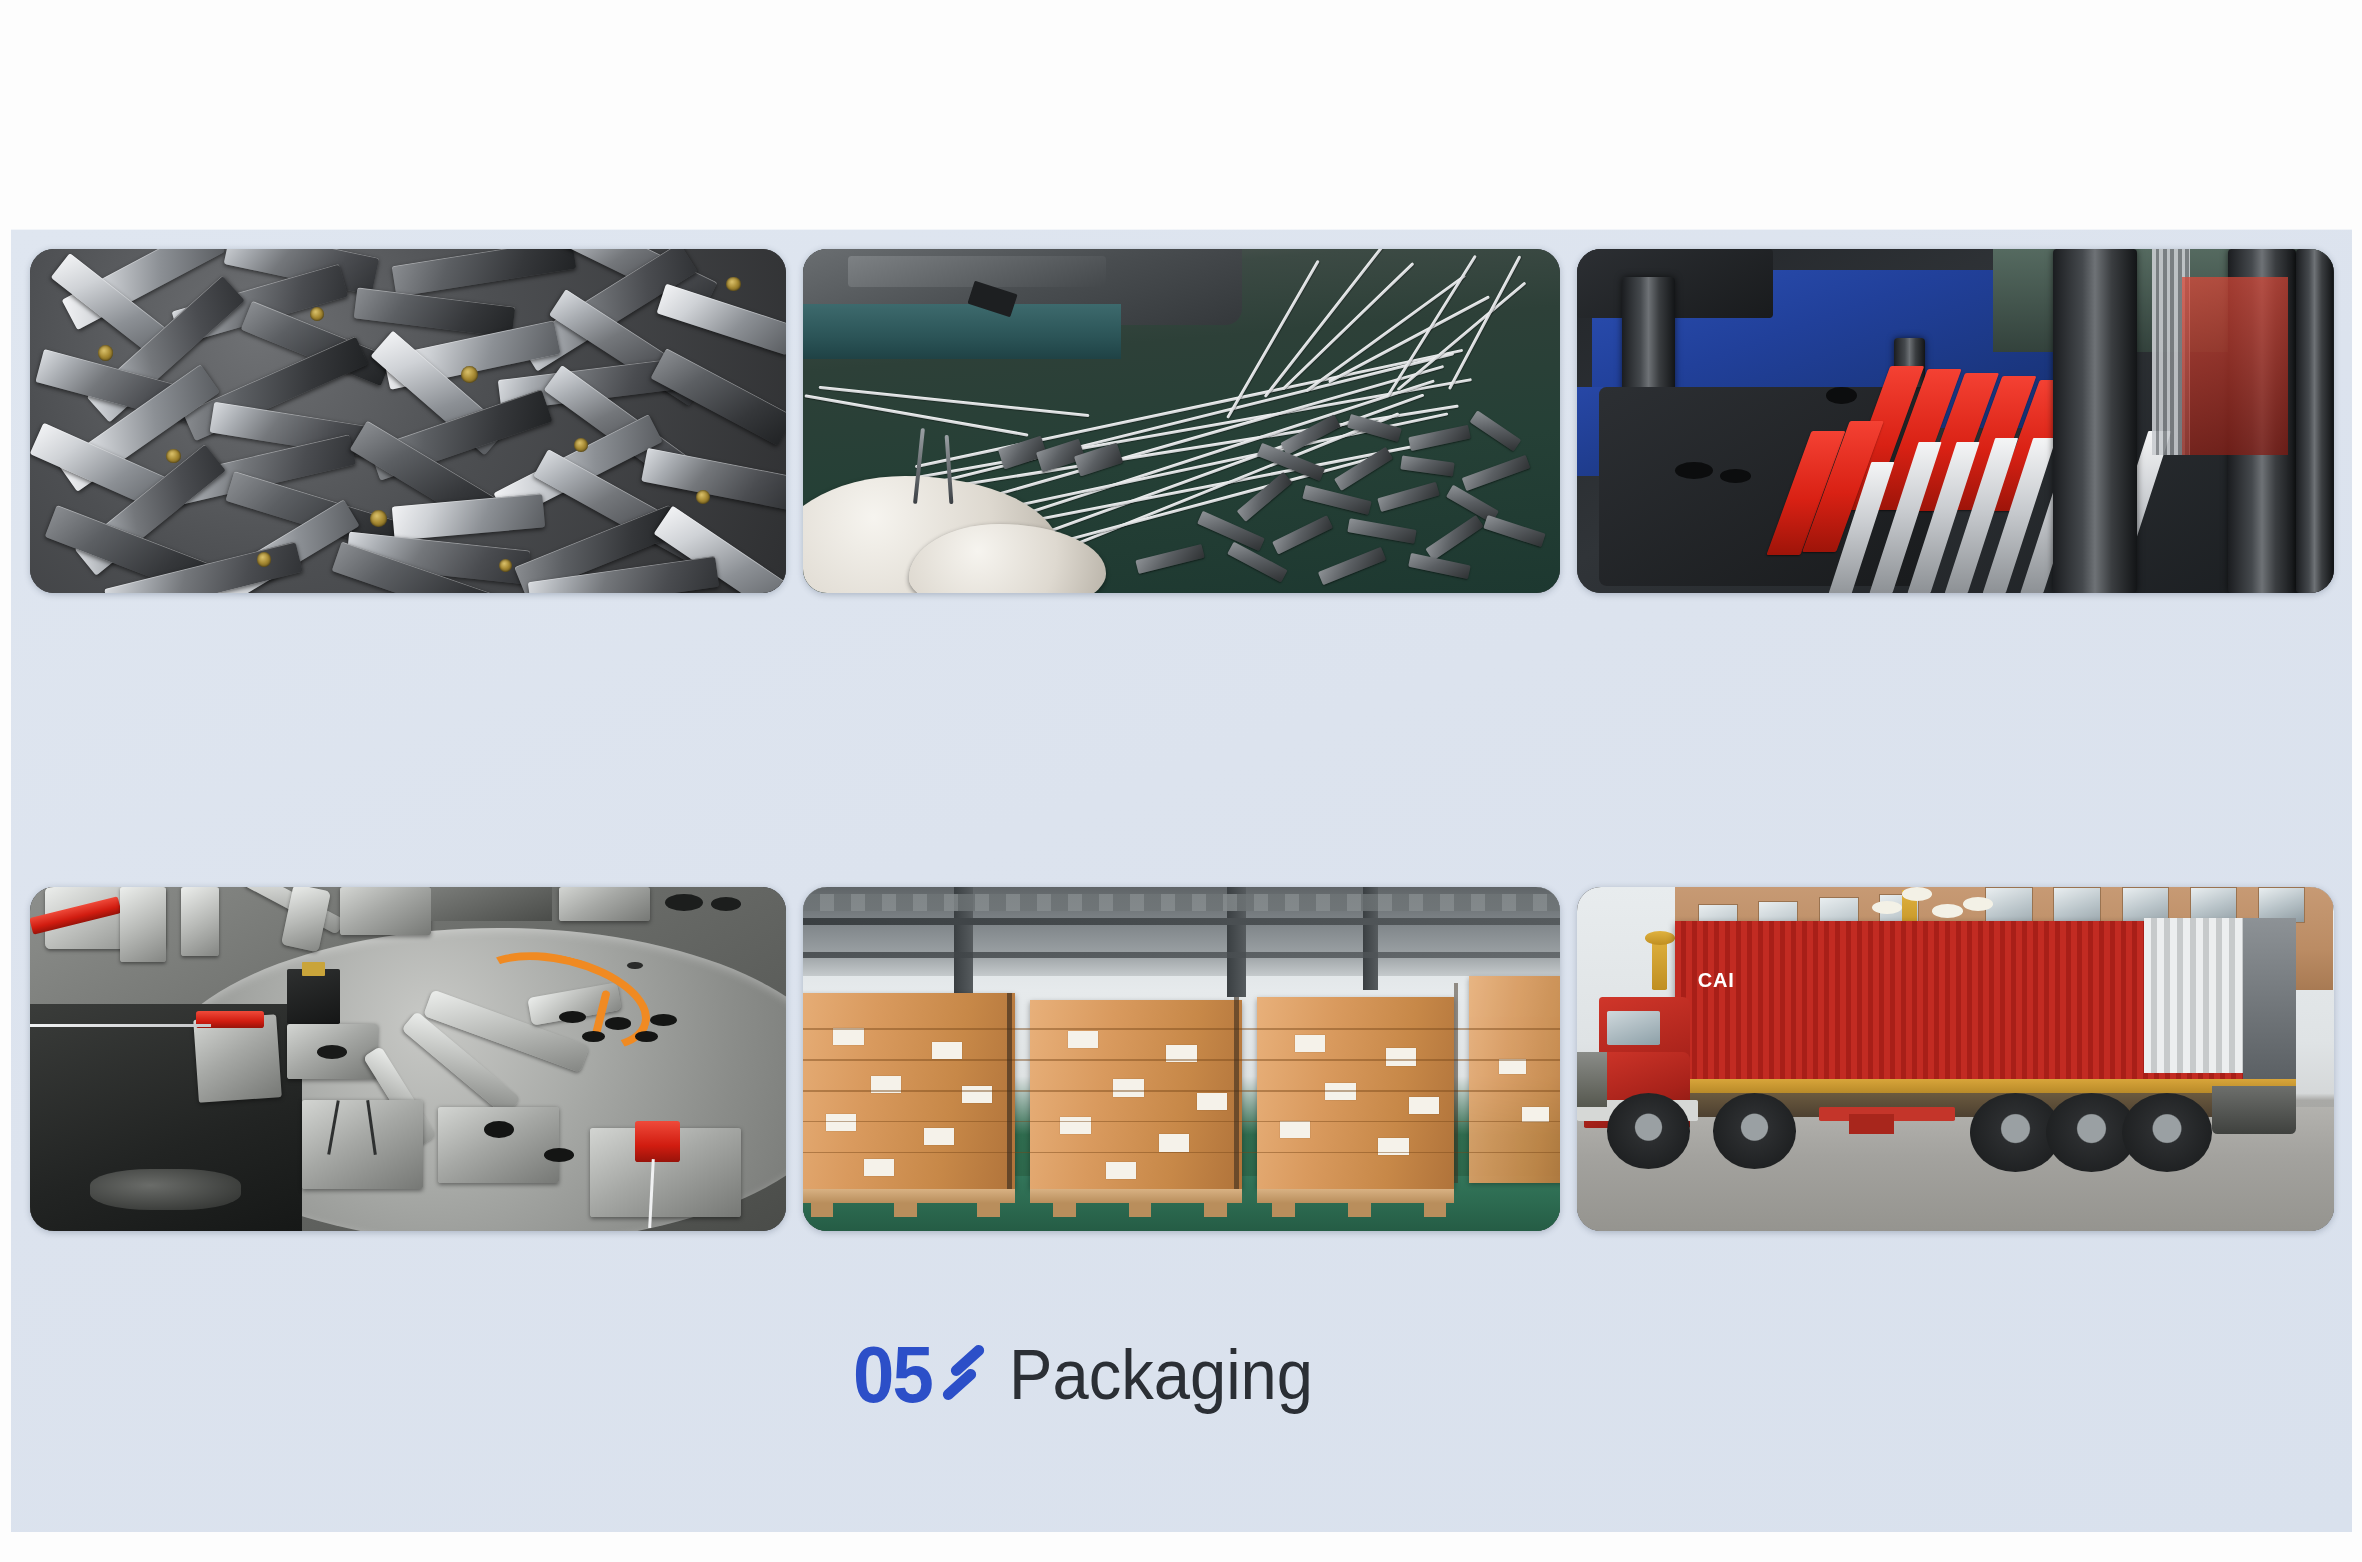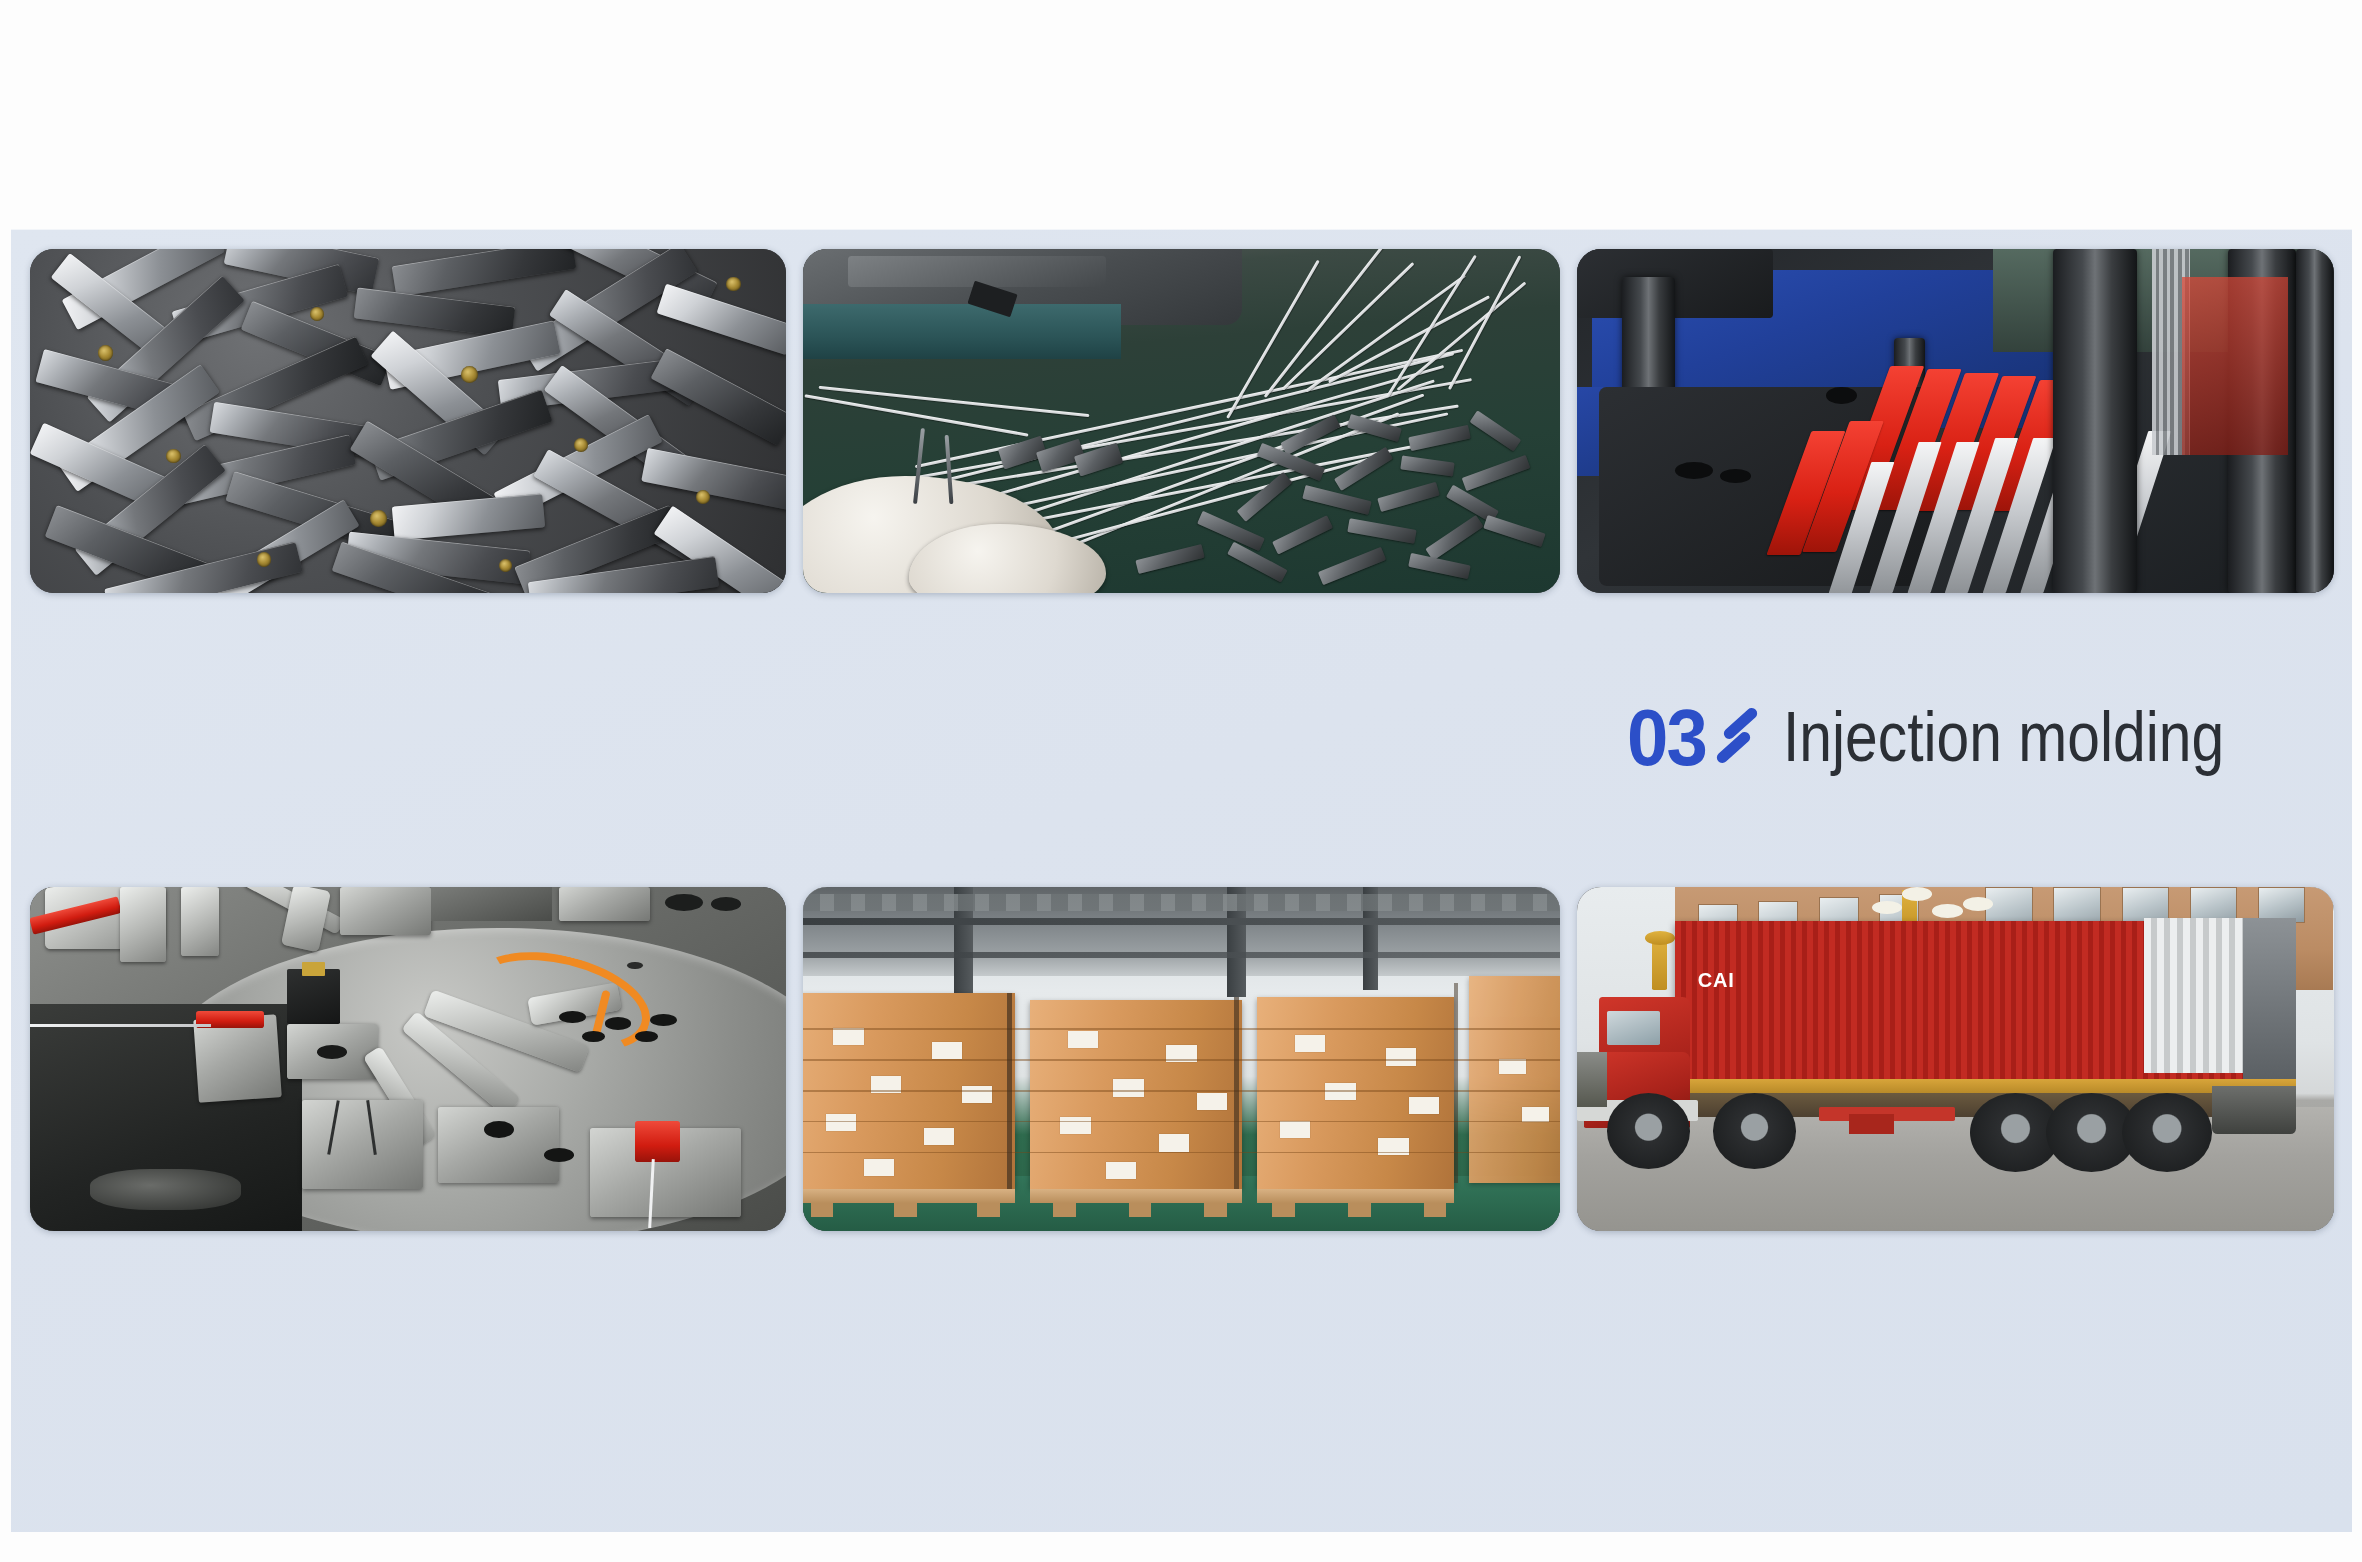--- a/index.html
+++ b/index.html
@@ -341,28 +341,20 @@
           <div class="p3-sil" style="left:67%;top:54%;width:3%;height:46%;transform:skewX(-18deg);"></div>
           <div class="p3-sil" style="left:72%;top:53%;width:3%;height:47%;transform:skewX(-18deg);"></div>
           <div class="p3-sil" style="left:36%;top:62%;width:3%;height:40%;transform:skewX(-18deg);"></div>
 
           <div class="p3-col" style="left:63%;top:0%;width:11%;height:100%;"></div>
           <div class="p3-rib" style="left:76%;top:0%;width:5%;height:60%;opacity:.9;"></div>
           <div class="p3-col" style="left:86%;top:0%;width:9%;height:100%;"></div>
           <div style="left:80%;top:8%;width:14%;height:52%;background:linear-gradient(160deg,#d84a3a 0%,#7e1a12 100%);opacity:.75;"></div>
           <div class="p3-col" style="left:95%;top:0%;width:5%;height:100%;"></div>
         </div>
-        <div class="cap">
-          <span class="num">03</span>
-          <span class="slashes">
-              <i></i>
-              <i></i>
-            </span>
-          <span class="lbl narrow">Injection molding</span>
-        </div>
       </div>
 
       <div class="cell">
         <div class="photo">
           <div class="p4-bg"></div>
           <div class="p4-disc"></div>
           <div class="p4-dark"></div>
 
           <div class="p4-arm" style="left:2%;top:0%;width:16%;height:18%;"></div>
           <div class="p4-red" style="left:0%;top:6%;width:12%;height:5%;transform:rotate(-14deg);"></div>
@@ -466,20 +458,28 @@
           <div class="p5-lbl" style="left:95%;top:64%;width:3.5%;height:4.5%;"></div>
 
           <div class="p5-line" style="top:41%;"></div>
           <div class="p5-line" style="top:50%;"></div>
           <div class="p5-line" style="top:59%;"></div>
           <div class="p5-line" style="top:68%;"></div>
           <div class="p5-line" style="top:77%;"></div>
           <div style="left:27%;top:31%;width:4.6px;height:57%;background:rgba(60,45,30,.65);"></div>
           <div style="left:57%;top:32%;width:4.6px;height:56%;background:rgba(60,45,30,.6);"></div>
           <div style="left:86%;top:28%;width:3.7px;height:58%;background:rgba(60,45,30,.5);"></div>
+        </div>
+        <div class="cap">
+          <span class="num">05</span>
+          <span class="slashes">
+              <i></i>
+              <i></i>
+            </span>
+          <span class="lbl">Packaging</span>
         </div>
       </div>
 
       <div class="cell">
         <div class="photo">
           <div class="p6-sky"></div>
           <div class="p6-bld"></div>
           <div class="p6-win" style="left:16%;top:5%;width:5%;height:16%;"></div>
           <div class="p6-win" style="left:24%;top:4%;width:5%;height:17%;"></div>
           <div class="p6-win" style="left:32%;top:3%;width:5%;height:17%;"></div>

